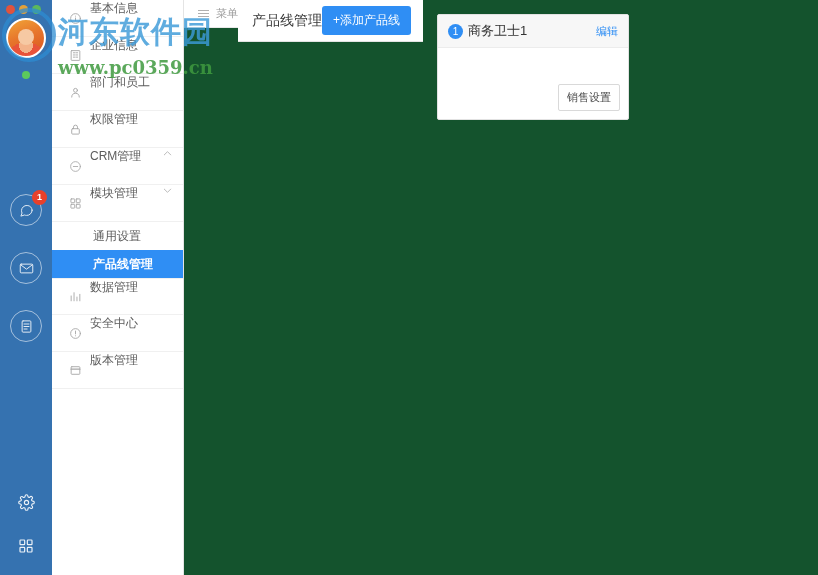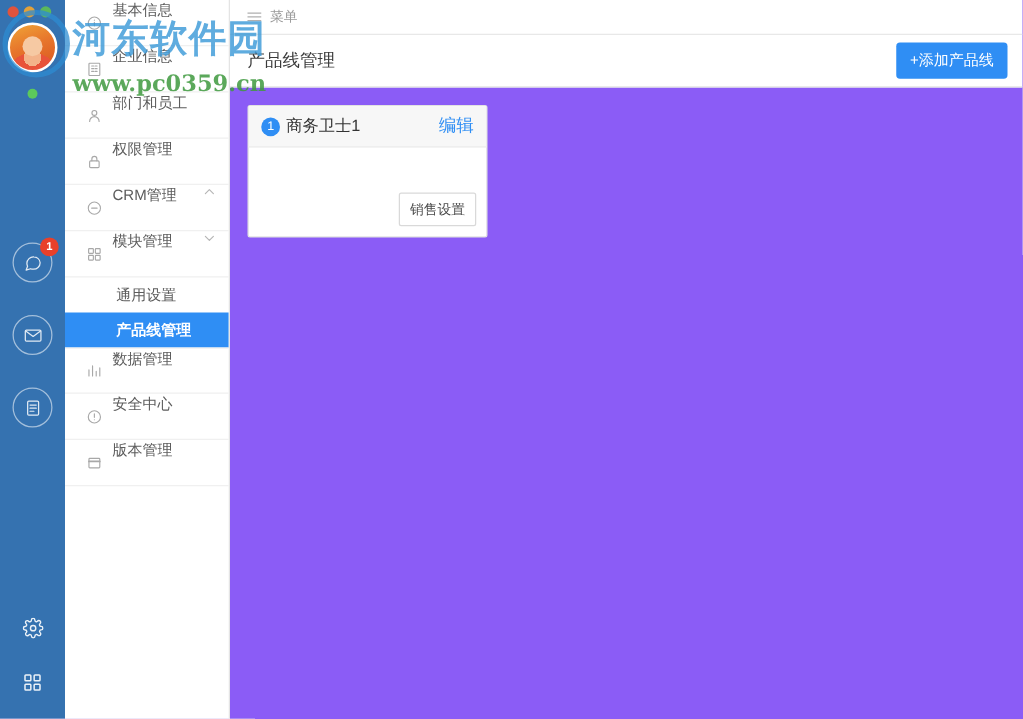--- a/index.html
+++ b/index.html
@@ -160,22 +160,22 @@
   .nav-sub.active {
     background: #2f8ef4;
     color: #ffffff;
     font-weight: bold;
   }
 
   
   .main {
     flex: 1 1 auto;
     display: flex;
-    flex-direction: column;
-    background: #8b5cf6;
+    flex-direction: row;
+    background: #14532d;
     min-width: 0;
   }
   .menubar {
     height: 28px;
     background: #ffffff;
     border-bottom: 1px solid #e8e8e8;
     display: flex;
     align-items: center;
     padding-left: 14px;
     gap: 7px;
@@ -254,21 +254,21 @@
     flex: 0 0 15px;
     margin-right: 5px;
   }
   .card-title {
     flex: 1 1 auto;
     font-size: 13px;
     color: #333;
   }
   .link-edit {
     color: #2f8ef4;
-    font-size: 14px;
+    font-size: 11px;
     cursor: pointer;
     text-decoration: none;
   }
   .card-body {
     flex: 1 1 auto;
     position: relative;
     text-decoration: underline;
   }
   .btn-outline {
     position: absolute;

